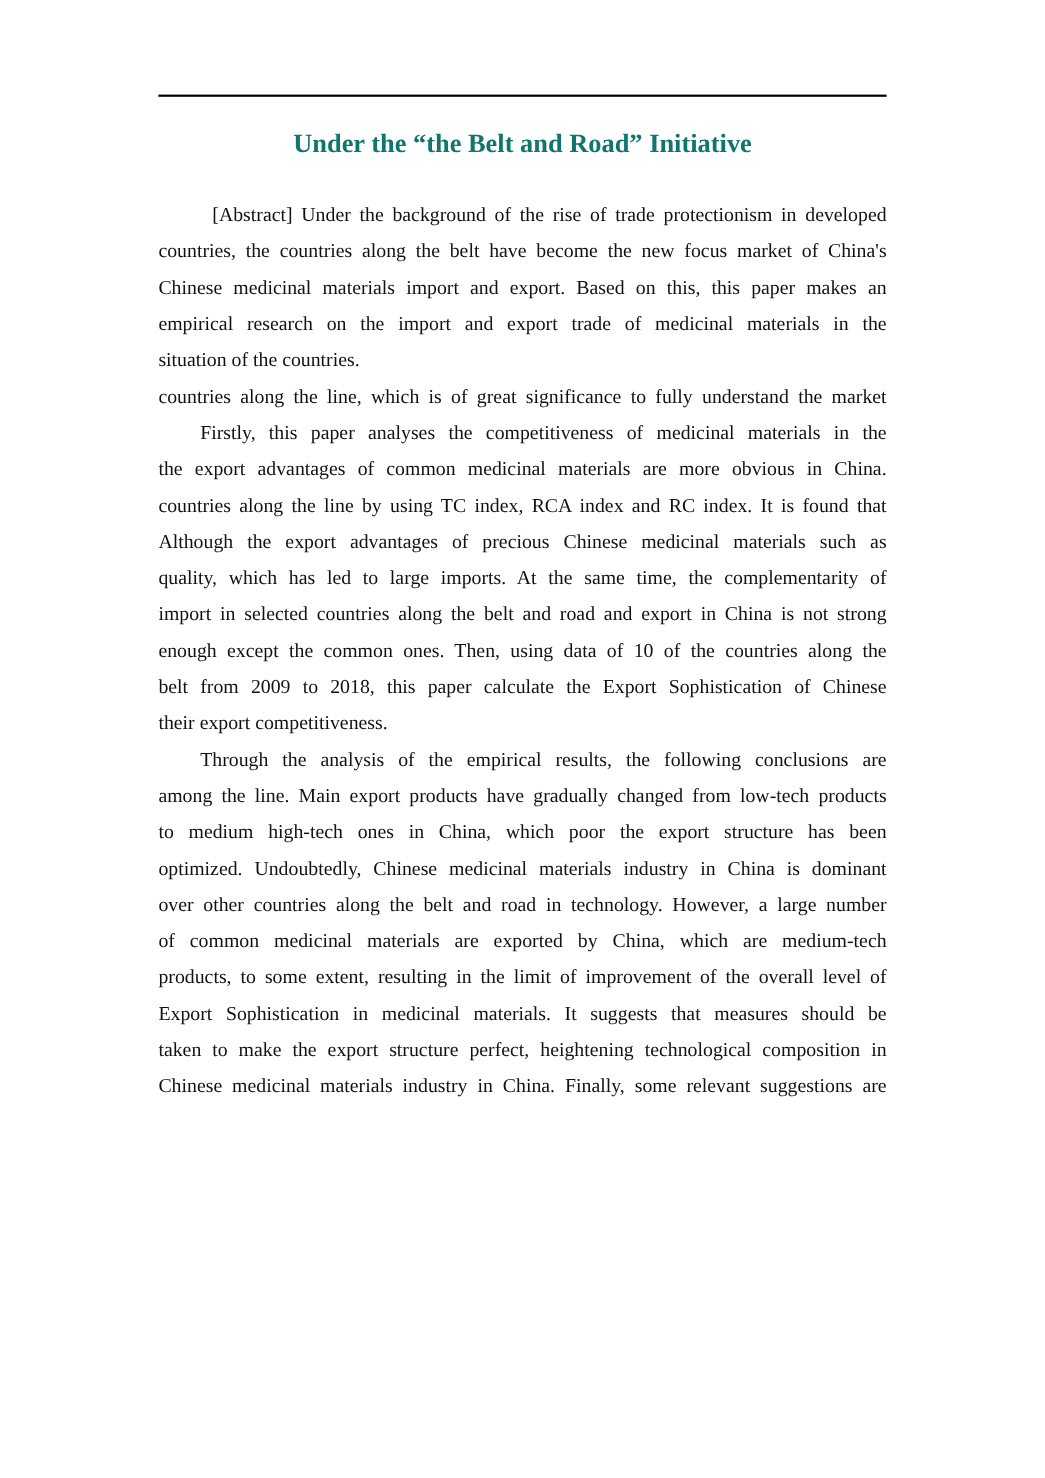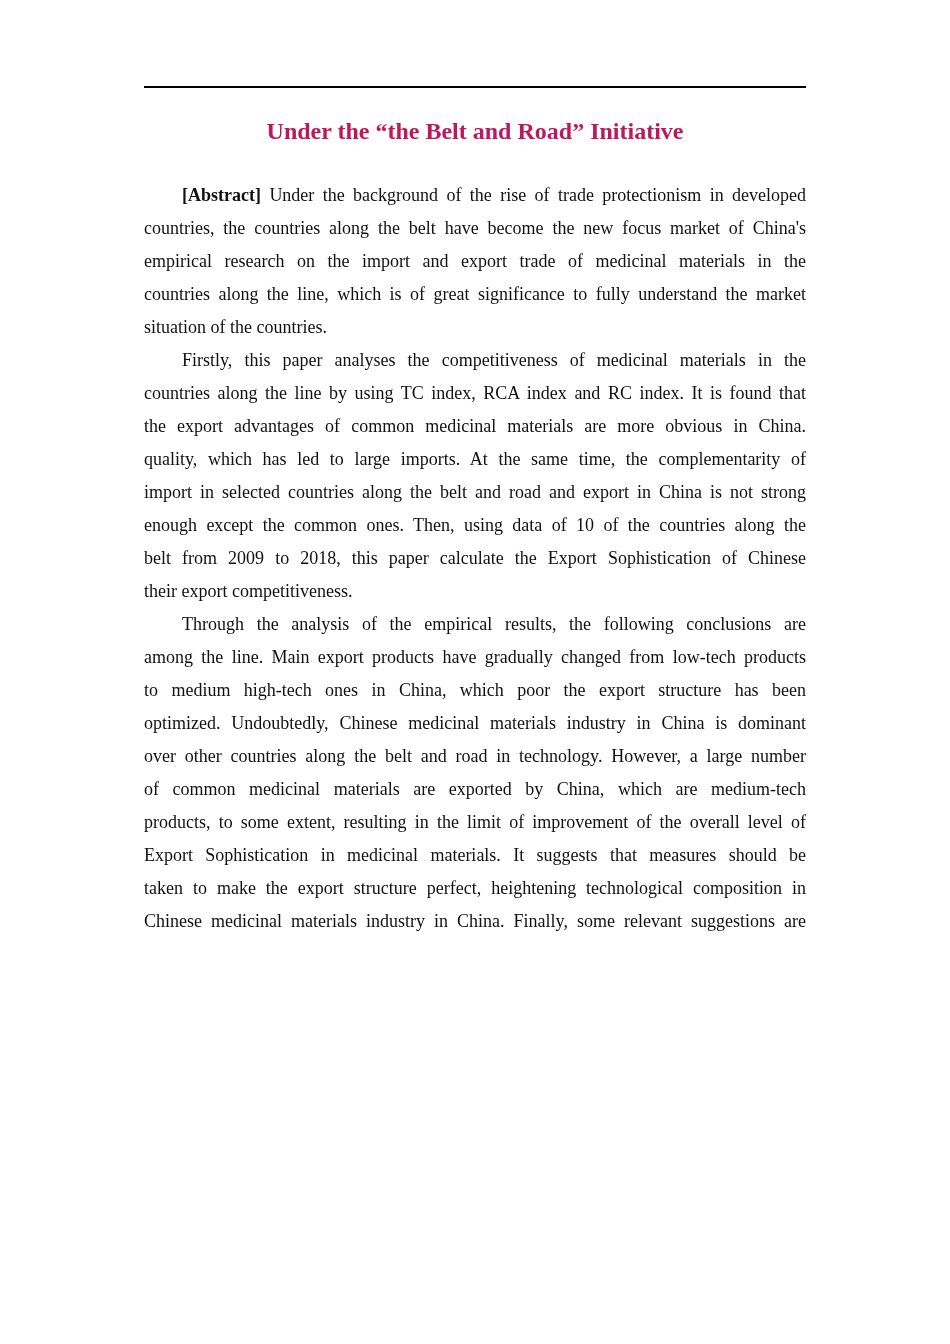--- a/index.html
+++ b/index.html
@@ -1,50 +1,52 @@
 <!DOCTYPE html>
 <html><head>
 <meta charset="utf-8">
 <style>
   html, body { margin: 0; padding: 0; background: #ffffff; }
   body { width: 950px; height: 1344px; position: relative; overflow: hidden;
          font-family: "Liberation Serif", serif; color: #111111; }
   .rule { position: absolute; left: 144px; top: 86px; width: 662px; height: 0;
           border-top: 2px solid #000000; }
   .title { position: absolute; left: 144px; top: 114px; width: 662px; text-align: center;
-           font-weight: bold; font-size: 24px; line-height: 34px; color: #be185d; }
+           font-weight: bold; font-size: 24px; line-height: 34px; color: #0f766e; }
   .body { position: absolute; left: 144px; top: 179px; width: 662px; }
   .line { display: block; height: 33px; line-height: 33px; font-size: 18px;
           text-align: justify; text-align-last: justify; white-space: nowrap; overflow: visible; }
   .line.last { text-align-last: left; }
   .line.indent { padding-left: 38px; }
   .line .inner { display: inline-block; width: 100%; text-align: justify; text-align-last: justify; white-space: normal; }
   .line.last .inner { text-align-last: left; }
-  .lead { font-weight: bold; }
+  .lead { font-weight: normal; margin-left: 11px; }
 </style>
 </head>
 <body>
 
 <div class="rule"></div>
 <div class="title">Under the “the Belt and Road” Initiative</div>
 
 <div class="body">
 
   <div>
     <div class="line indent"><span class="inner"><span class="lead">[Abstract]</span> <span>Under the background of the rise of trade protectionism in developed</span></span></div>
     <div class="line"><span class="inner">countries, the countries along the belt have become the new focus market of China's</span></div>
+    <div class="line"><span class="inner">Chinese medicinal materials import and export. Based on this, this paper makes an</span></div>
     <div class="line"><span class="inner">empirical research on the import and export trade of medicinal materials in the</span></div>
+    <div class="line last"><span class="inner">situation of the countries.</span></div>
     <div class="line"><span class="inner">countries along the line, which is of great significance to fully understand the market</span></div>
-    <div class="line last"><span class="inner">situation of the countries.</span></div>
   </div>
 
   <div>
     <div class="line indent"><span class="inner">Firstly, this paper analyses the competitiveness of medicinal materials in the</span></div>
+    <div class="line"><span class="inner">the export advantages of common medicinal materials are more obvious in China.</span></div>
     <div class="line"><span class="inner">countries along the line by using TC index, RCA index and RC index. It is found that</span></div>
-    <div class="line"><span class="inner">the export advantages of common medicinal materials are more obvious in China.</span></div>
+    <div class="line"><span class="inner">Although the export advantages of precious Chinese medicinal materials such as</span></div>
     <div class="line"><span class="inner">quality, which has led to large imports. At the same time, the complementarity of</span></div>
     <div class="line"><span class="inner">import in selected countries along the belt and road and export in China is not strong</span></div>
     <div class="line"><span class="inner">enough except the common ones. Then, using data of 10 of the countries along the</span></div>
     <div class="line"><span class="inner">belt from 2009 to 2018, this paper calculate the Export Sophistication of Chinese</span></div>
     <div class="line last"><span class="inner">their export competitiveness.</span></div>
   </div>
 
   <div>
     <div class="line indent"><span class="inner">Through the analysis of the empirical results, the following conclusions are</span></div>
     <div class="line"><span class="inner">among the line. Main export products have gradually changed from low-tech products</span></div>

